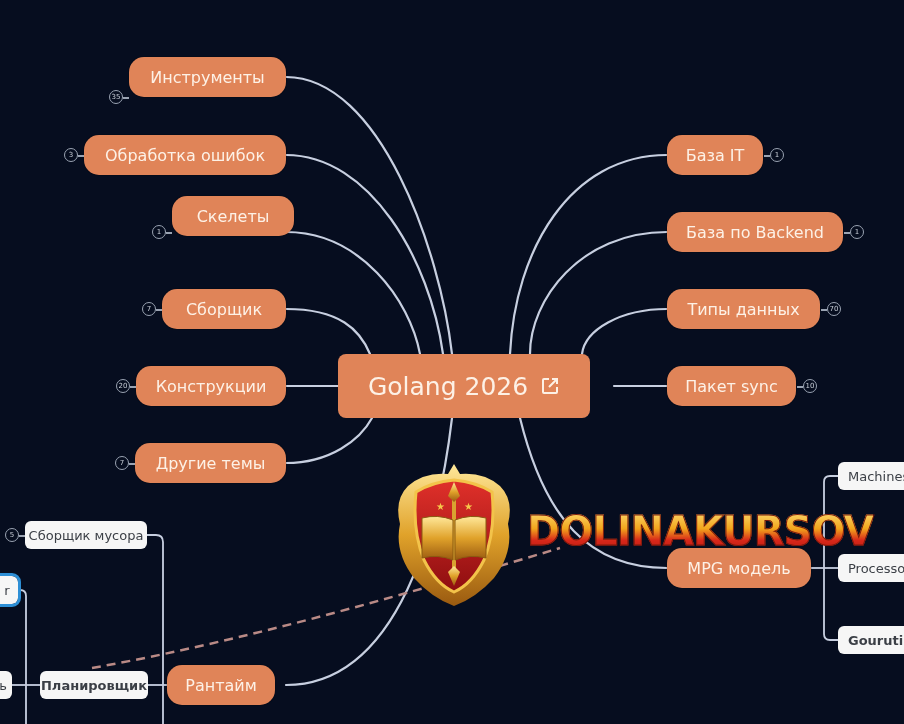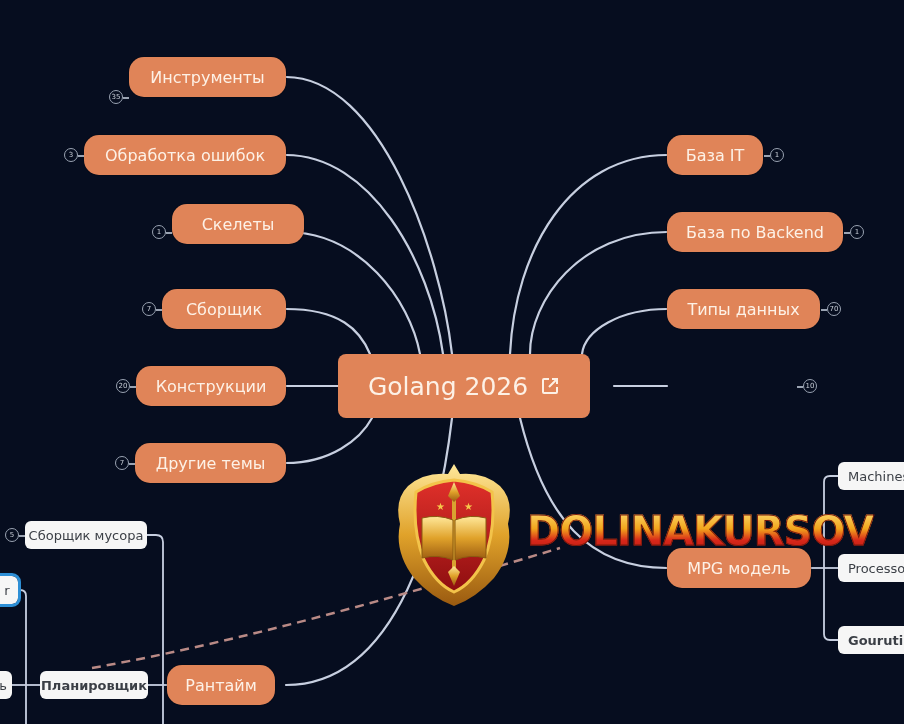--- a/index.html
+++ b/index.html
@@ -64,21 +64,21 @@
   <div class="node topic" style="left:129px; top:57px; width:157px;">
       <span>Инструменты</span>
     </div>
   <div class="badge left" style="left:109px; top:54px;margin-top:36px;">35</div>
 
   <div class="node topic" style="left:84px; top:135px; width:202px;">
       <span>Обработка ошибок</span>
     </div>
   <div class="badge left" style="left:64px; top:148px;">3</div>
 
-  <div class="node topic" style="left:172px; top:204px; width:132px;align-items:center;">
+  <div class="node topic" style="left:172px; top:196px; width:122px;align-items:center;">
       <span>Скелеты</span>
     </div>
   <div class="badge left" style="left:152px; top:225px;">1</div>
 
   <div class="node topic" style="left:162px; top:289px; width:124px;">
       <span>Сборщик</span>
     </div>
   <div class="badge left" style="left:142px; top:302px;">7</div>
 
   <div class="node topic" style="left:136px; top:366px; width:150px;">
@@ -107,20 +107,23 @@
   <div class="node topic" style="left:667px; top:212px; width:176px;">
       <span>База по Backend</span>
     </div>
   <div class="badge right" style="left:850px; top:225px;">1</div>
 
   <div class="node topic" style="left:667px; top:289px; width:153px;">
       <span>Типы данных</span>
     </div>
   <div class="badge right" style="left:827px; top:302px;">70</div>
 
+  <div class="node topic" style="left:667px; top:366px; width:129px;">
+      <span>Пакет sync</span>
+    </div>
   <div class="badge right" style="left:803px; top:379px;">10</div>
 
   <div class="node topic" style="left:167px; top:665px; width:108px;">
       <span>Рантайм</span>
     </div>
 
   <div class="node sub" style="left:25px; top:521px; width:122px;">
       <span>Сборщик мусора</span>
     </div>
   <div class="badge left" style="left:5px; top:528px;">5</div>

